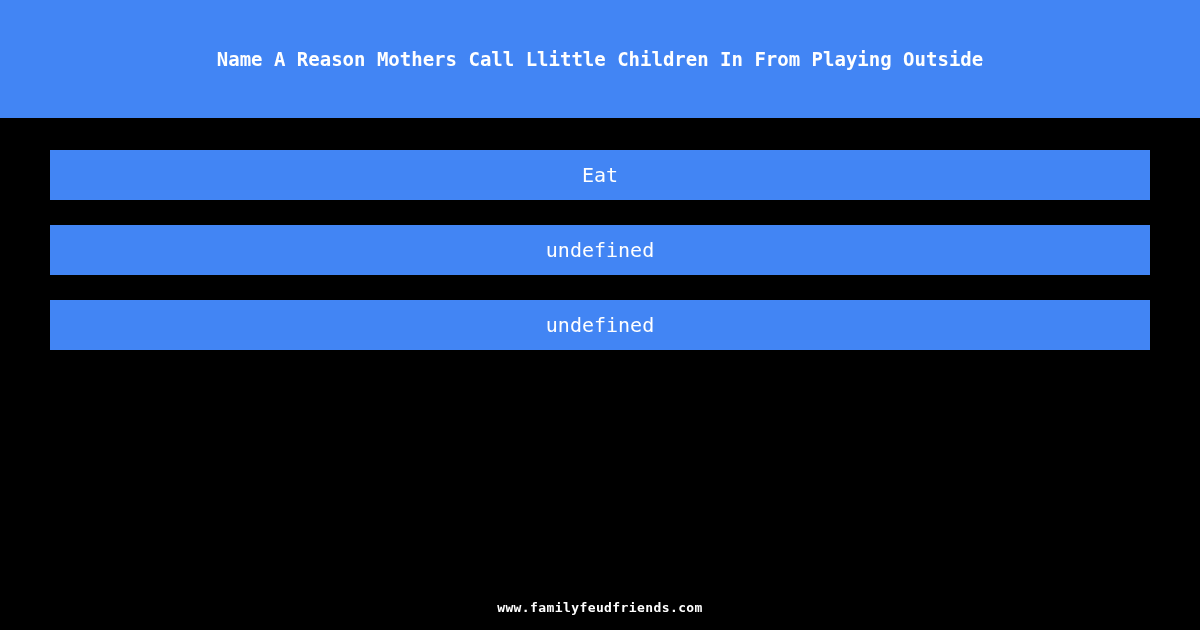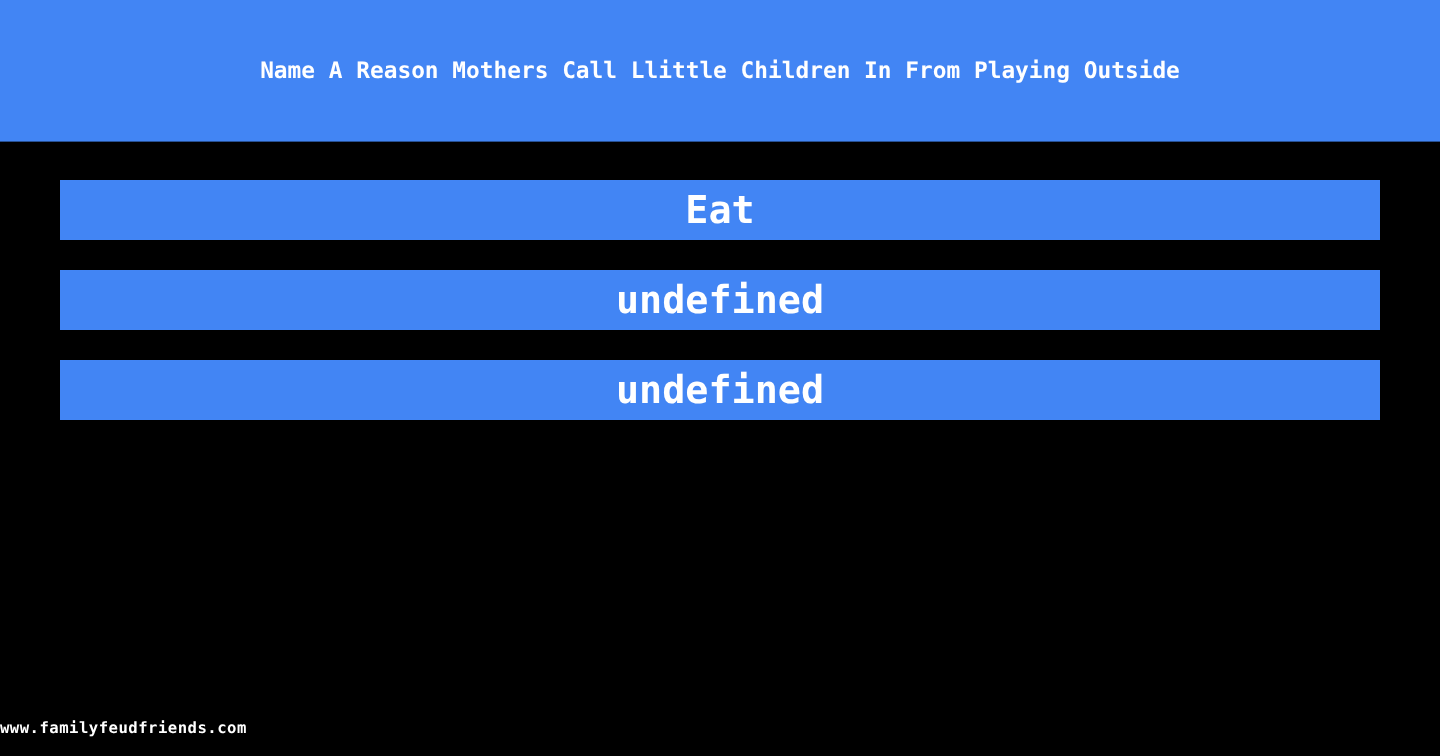--- a/index.html
+++ b/index.html
@@ -58,36 +58,36 @@
     height: 50px;
     background: #4285f4;
     display: flex;
     align-items: center;
     justify-content: center;
     box-sizing: border-box;
   }
   .answer-text {
     color: #ffffff;
     font-family: "DejaVu Sans Mono", "Liberation Mono", monospace;
-    font-size: 32px;
-    font-weight: bold;
+    font-size: 20px;
+    font-weight: normal;
     text-align: center;
     white-space: nowrap;
     line-height: 1;
   }
   
   .spacer {
     flex: 1 1 auto;
   }
   .footer {
     flex: none;
     height: 46px;
     display: flex;
     align-items: center;
-    justify-content: flex-start;
+    justify-content: center;
   }
   .footer-text {
     color: #ffffff;
     font-family: "DejaVu Sans Mono", "Liberation Mono", monospace;
     font-size: 13px;
     font-weight: bold;
     letter-spacing: 0.4px;
     white-space: nowrap;
   }
 </style>

